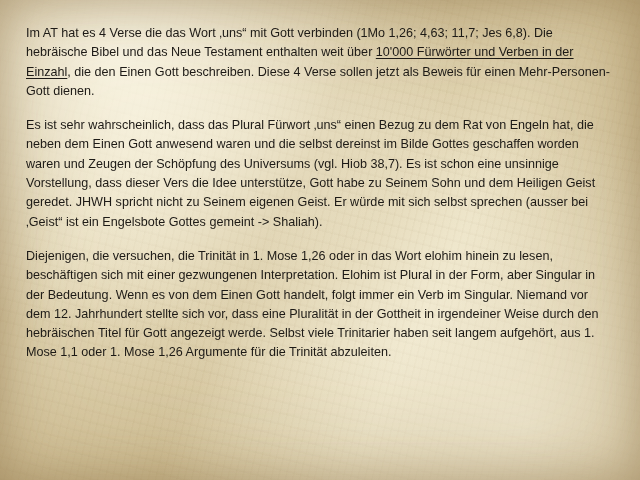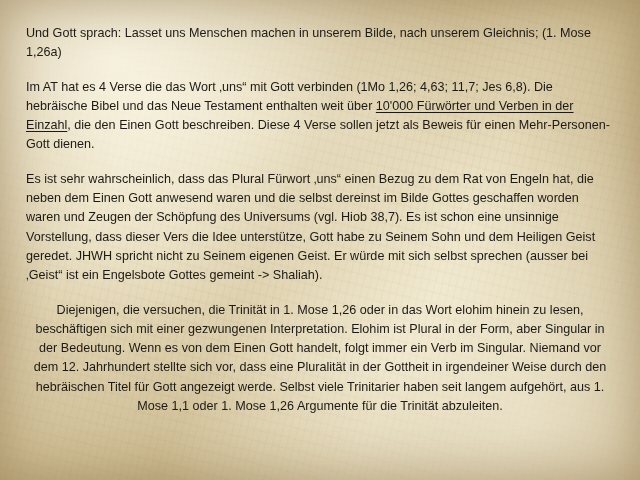--- a/index.html
+++ b/index.html
@@ -44,35 +44,33 @@
     font-size: 12.6px;
     line-height: 19.3px;
     margin: 0 0 15px 0;
     text-align: left;
   }
   .para.title {
     margin-bottom: 17px;
   }
   .para.last {
     margin-bottom: 6px;
-    text-align: center;
   }
   u.ul {
     text-decoration: underline;
     text-underline-offset: 2px;
   }
 </style>
 </head>
 <body>
 
 <div class="slide">
   <div class="content">
 
 
-    <p class="para">Und Gott sprach: Lasset uns Menschen machen in unserem Bilde, nach unserem Gleichnis; (1. Mose 1,26a)</p>
 
     <p class="para"><span>Im AT hat es 4 Verse die das Wort ‚uns“ mit Gott verbinden (1Mo 1,26; 4,63; 11,7; Jes 6,8). Die hebräische Bibel und das Neue Testament enthalten weit über </span><u class="ul">10'000 Fürwörter und Verben in der Einzahl</u><span>, die den Einen Gott beschreiben. Diese 4 Verse sollen jetzt als Beweis für einen Mehr-Personen-Gott dienen.</span></p>
 
     <p class="para">Es ist sehr wahrscheinlich, dass das Plural Fürwort ‚uns“ einen Bezug zu dem Rat von Engeln hat, die neben dem Einen Gott anwesend waren und die selbst dereinst im Bilde Gottes geschaffen worden waren und Zeugen der Schöpfung des Universums (vgl. Hiob 38,7). Es ist schon eine unsinnige Vorstellung, dass dieser Vers die Idee unterstütze, Gott habe zu Seinem Sohn und dem Heiligen Geist geredet. JHWH spricht nicht zu Seinem eigenen Geist. Er würde mit sich selbst sprechen (ausser bei ‚Geist“ ist ein Engelsbote Gottes gemeint -&gt; Shaliah).</p>
 
     <p class="para last">Diejenigen, die versuchen, die Trinität in 1. Mose 1,26 oder in das Wort elohim hinein zu lesen, beschäftigen sich mit einer gezwungenen Interpretation. Elohim ist Plural in der Form, aber Singular in der Bedeutung. Wenn es von dem Einen Gott handelt, folgt immer ein Verb im Singular. Niemand vor dem 12. Jahrhundert stellte sich vor, dass eine Pluralität in der Gottheit in irgendeiner Weise durch den hebräischen Titel für Gott angezeigt werde. Selbst viele Trinitarier haben seit langem aufgehört, aus 1. Mose 1,1 oder 1. Mose 1,26 Argumente für die Trinität abzuleiten.</p>
 
   </div>
 </div>
 

